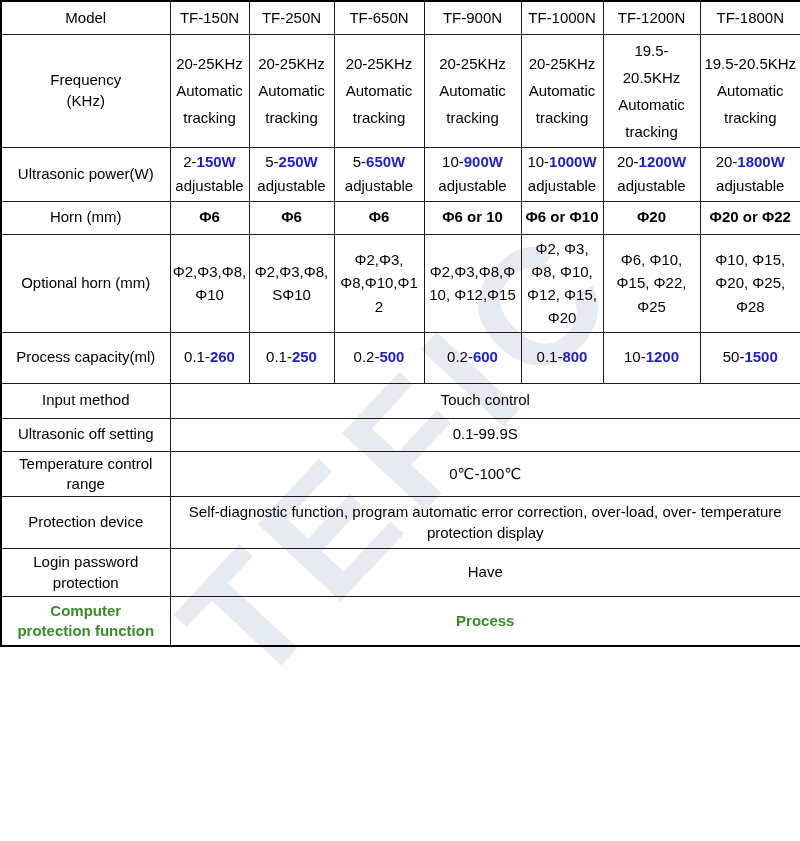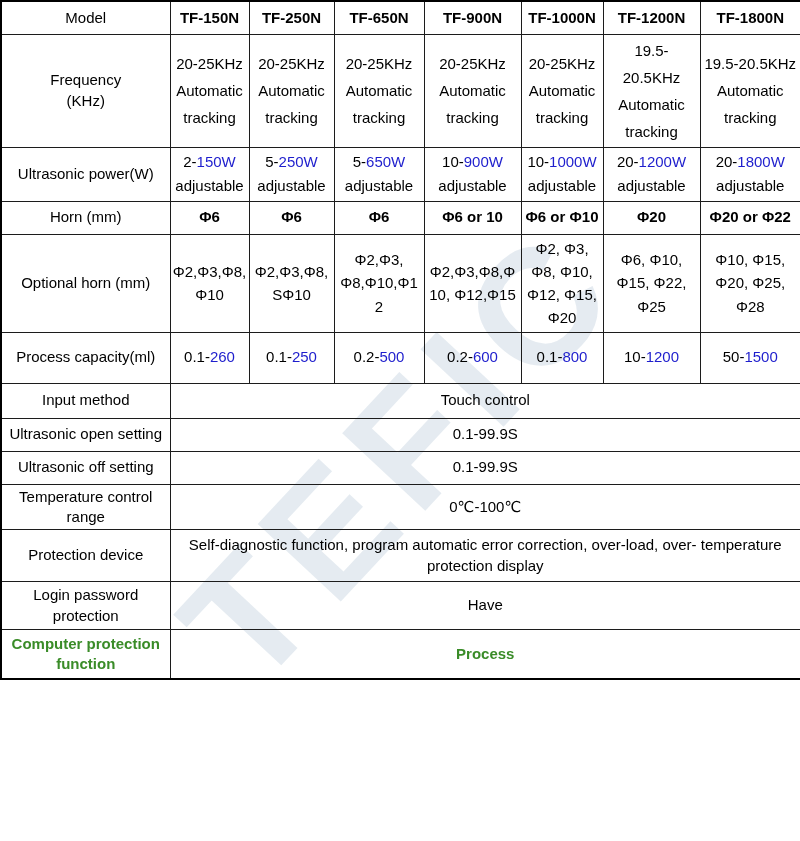--- a/index.html
+++ b/index.html
@@ -35,28 +35,28 @@
   tr.rh-open{height:33px}
   tr.rh-off{height:33px}
   tr.rh-time{height:33px}
   tr.rh-temp{height:45px}
   tr.rh-prot{height:52px}
   tr.rh-login{height:48px}
   tr.rh-comp{height:49px}
   tr.rh-sound{height:34px}
   tr.rh-other{height:40px}
 
-  .model{font-weight:bold;}
+  .model{font-weight:normal;}
   .freq-cell div{line-height:27px;}
   .power-cell div{line-height:24px;}
   .horn-cell{font-weight:bold;}
   .opt-cell{line-height:1.55;overflow-wrap:anywhere;padding:2px 2px;}
-  .blue{color:#1e1ecd;font-weight:normal;text-align:right;}
+  .blue{color:#1e1ecd;font-weight:bold;text-align:right;}
   .green{color:#3a8c28;font-weight:bold;}
-  .label-cell{padding:2px 6px;}
+  .label-cell{padding:2px 12px;}
   .merged-val{padding:2px 8px;}
 </style>
 </head>
 <body>
 
 <div class="page">
   <div class="watermark">TEFIC</div>
 
   <table class="spec">
     <colgroup>
@@ -186,24 +186,20 @@
       <td><span>0.2-</span><span class="blue">600</span></td>
       <td><span>0.1-</span><span class="blue">800</span></td>
       <td><span>10-</span><span class="blue">1200</span></td>
       <td><span>50-</span><span class="blue">1500</span></td>
     </tr>
 
     <tr class="rh-input">
       <td class="label-cell">Input method</td>
       <td class="merged-val" colspan="7">Touch control</td>
     </tr>
-    <tr class="rh-open">
-      <td class="label-cell">Ultrasonic open setting</td>
-      <td class="merged-val" colspan="7">0.1-99.9S</td>
-    </tr>
     <tr class="rh-off">
       <td class="label-cell">Ultrasonic off setting</td>
       <td class="merged-val" colspan="7">0.1-99.9S</td>
     </tr>
     <tr class="rh-temp">
       <td class="label-cell">Temperature control range</td>
       <td class="merged-val" colspan="7">0℃-100℃</td>
     </tr>
     <tr class="rh-prot">
       <td class="label-cell">Protection device</td>

